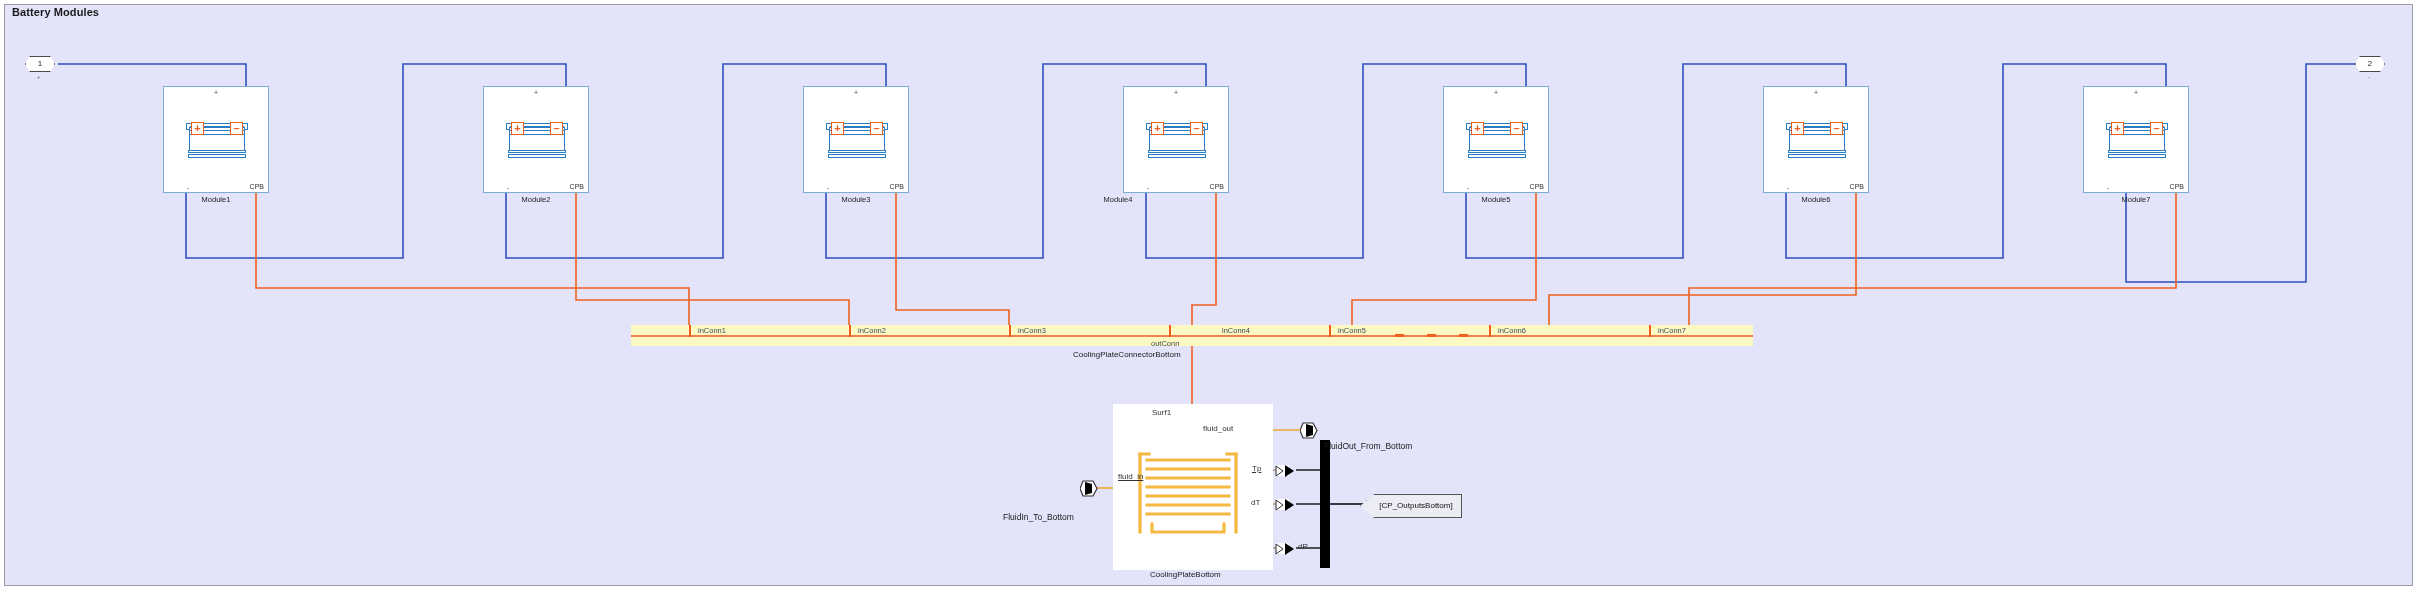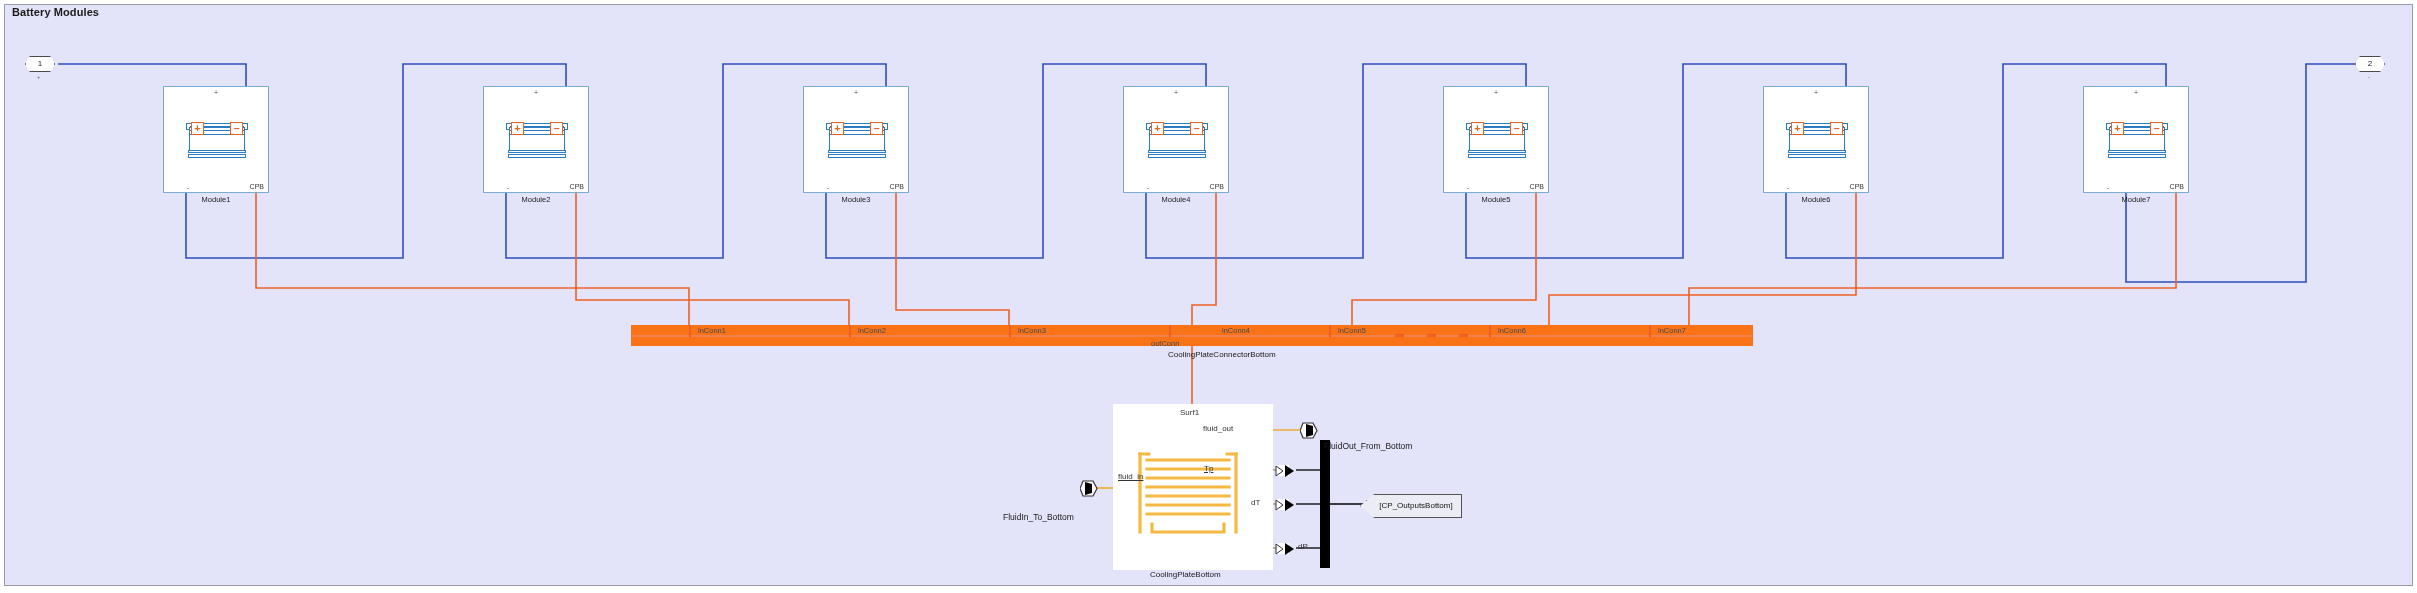--- a/index.html
+++ b/index.html
@@ -175,21 +175,21 @@
     font-size: 6px;
     color: #666;
   }
   
   #cp-connector {
     position: absolute;
     left: 631px;
     top: 325px;
     width: 1122px;
     height: 21px;
-    background: #f97316;
+    background: #fef9c3;
     border: none;
     box-sizing: border-box;
   }
   #cp-connector .hbar {
     position: absolute;
     left: 0;
     right: 0;
     top: 10px;
     height: 2px;
     background: #f08050;
@@ -210,21 +210,21 @@
   }
   .conn-dash {
     position: absolute;
     top: 9px;
     width: 9px;
     height: 2.5px;
     background: #ef6020;
   }
   #cp-connector-name {
     position: absolute;
-    left: 1168px;
+    left: 1073px;
     top: 350px;
     font-size: 8px;
     color: #1a1a1a;
     white-space: nowrap;
   }
   #outconn-label {
     position: absolute;
     left: 1151px;
     top: 339px;
     font-size: 7.5px;
@@ -236,21 +236,21 @@
     position: absolute;
     left: 1113px;
     top: 404px;
     width: 160px;
     height: 166px;
     background: #ffffff;
     box-sizing: border-box;
   }
   #cp-surf-label {
     position: absolute;
-    left: 1180px;
+    left: 1152px;
     top: 408px;
     font-size: 8px;
     color: #333;
   }
   #cp-name {
     position: absolute;
     left: 1150px;
     top: 570px;
     font-size: 8px;
     color: #1a1a1a;
@@ -452,21 +452,21 @@
         <div class="rail" style="top:9px;"></div>
         <div class="rail" style="top:13px;"></div>
       <div class="base1"></div>
         <div class="base2"></div>
       <div class="term plus">+</div>
       <div class="term minus">–</div>
     </div>
     <span class="port-minus-bot">-</span>
     <span class="port-cpb">CPB</span>
   </div>
-  <div class="module-label" style="left:1123px; top:195px; width:106px;">Module4</div>
+  <div class="module-label" style="left:1065px; top:195px; width:106px;">Module4</div>
 
   <div class="module" style="left:1443px; top:86px;">
     <span class="port-plus-top">+</span>
     <div class="batt">
       <div class="cap"></div>
         <div class="body"></div>
       <div class="rail" style="top:5px;"></div>
         <div class="rail" style="top:9px;"></div>
         <div class="rail" style="top:13px;"></div>
       <div class="base1"></div>
@@ -559,21 +559,21 @@
       <path d="M 10 42 L 92 42"></path>
       <path d="M 10 51 L 92 51"></path>
       <path d="M 10 60 L 92 60"></path>
       <path d="M 10 69 L 92 69"></path>
       <path d="M 10 78 L 92 78"></path>
     </g>
   </svg>
 
   <div class="cp-port-label" style="left:1118px; top:472px;text-decoration:underline;">fluid_in</div>
   <div class="cp-port-label" style="left:1203px; top:424px;">fluid_out</div>
-  <div class="cp-port-label" style="left:1204px; top:464px;text-decoration:underline;">Tp</div>
+  <div class="cp-port-label" style="left:1252px; top:464px;text-decoration:underline;">Tp</div>
   <div class="cp-port-label" style="left:1251px; top:498px;">dT</div>
   <div class="cp-port-label" style="left:1298px; top:542px;text-align:right;">dP</div>
   <div id="cp-name">CoolingPlateBottom</div>
 
   <div class="hollow-box" style="left:1276px; top:465px;"></div>
   <div class="hollow-box" style="left:1276px; top:499px;"></div>
   <div class="hollow-box" style="left:1276px; top:543px;"></div>
   <svg style="position:absolute; left:1274px; top:462px; width:26px; height:18px;" viewBox="0 0 26 18">
     <polygon points="2,4 2,14 9,9" fill="#fff" stroke="#333" stroke-width="1"></polygon>
     <polygon points="11,3 11,15 20,9" fill="#000"></polygon>

